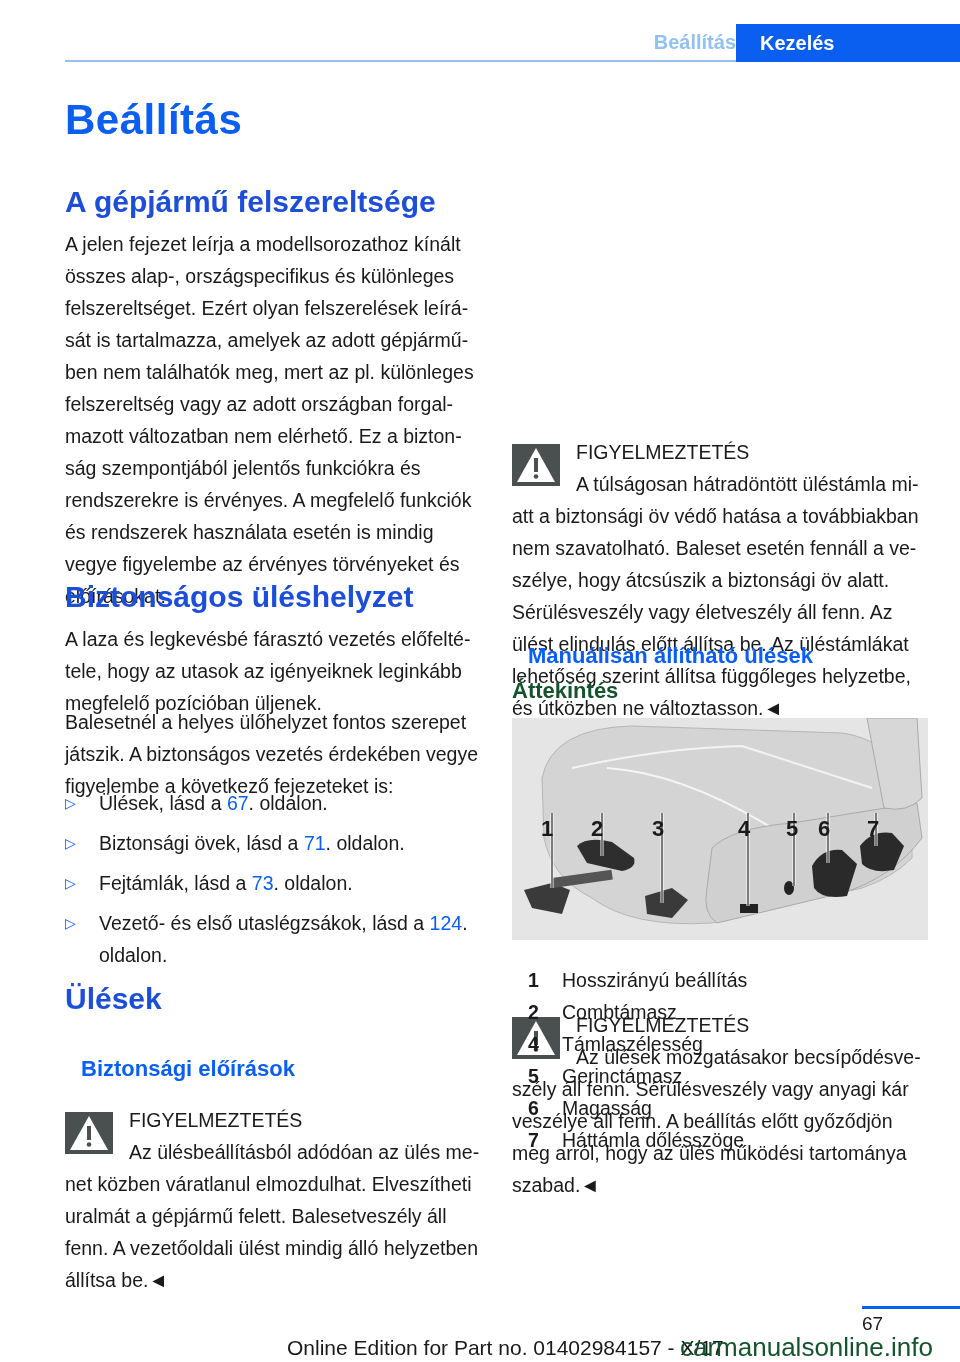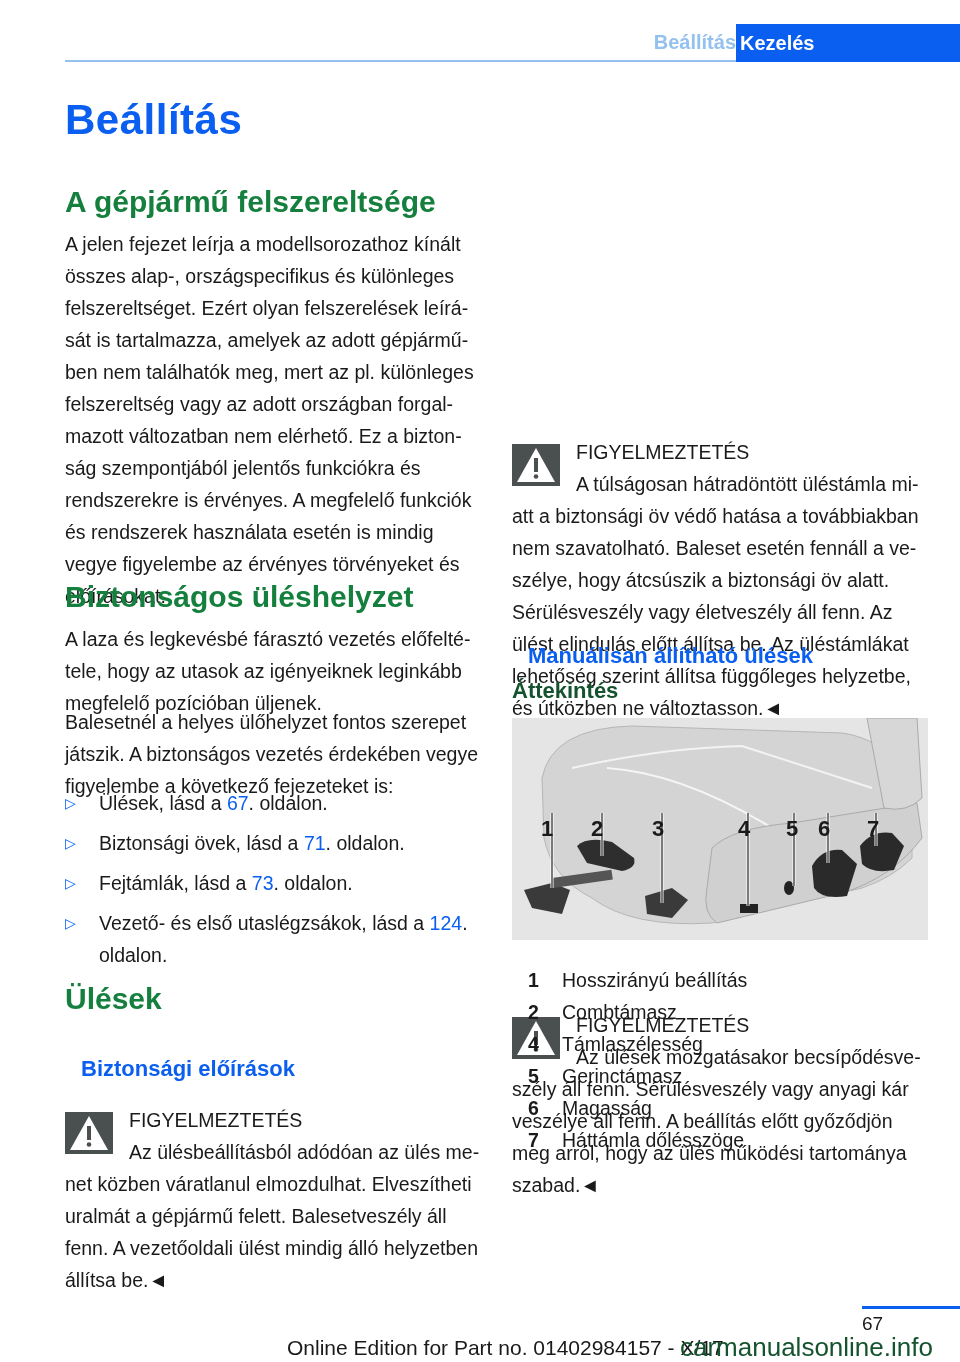--- a/index.html
+++ b/index.html
@@ -2,24 +2,24 @@
 <html><head>
 <meta charset="utf-8">
 <style>
   html, body { margin: 0; padding: 0; background: #ffffff; }
   body { width: 960px; height: 1362px; position: relative; overflow: hidden;
          font-family: "Liberation Sans", "DejaVu Sans", sans-serif; color: #1a1a1a; }
   .hdr-line { position: absolute; left: 65px; top: 60px; width: 671px; height: 2px; background: #94c1ee; }
   .hdr-tab-inactive { position: absolute; left: 640px; top: 24px; width: 96px; height: 37px;
          font-weight: bold; font-size: 20px; color: #94c1ee; text-align: right; line-height: 37px; }
   .hdr-tab-active { position: absolute; left: 736px; top: 24px; width: 224px; height: 38px;
-         background: #0a5ff0; color: #fff; font-weight: bold; font-size: 20px; line-height: 38px; padding-left: 4px; box-sizing: border-box; }
+         background: #0a5ff0; color: #fff; font-weight: bold; font-size: 20px; line-height: 38px; padding-left: 24px; box-sizing: border-box; }
   .abs { position: absolute; margin-top: 32px; }
   h1.chapter { position: absolute; left: 65px; top: 96px; margin: 0; font-size: 42px; font-weight: bold; color: #0a5ff0; letter-spacing: 0.5px; }
-  h2.sec { margin: 0; font-size: 30px; font-weight: bold; color: #15803d; }
+  h2.sec { margin: 0; font-size: 30px; font-weight: bold; color: #1d4ed8; }
   h3.sub { margin: 16px; font-size: 22px; font-weight: bold; color: #0a5ff0; }
   h3.sub-light { margin: 0; font-size: 22px; font-weight: bold; color: #14532d; }
   p.body { margin: 0; font-size: 19.5px; line-height: 32px; }
   .bullets { list-style: none; margin: 0; padding: 0; }
   .bullets li { position: relative; padding-left: 34px; font-size: 19.5px; line-height: 32px; margin-bottom: 0; }
   .bullets li .tri { position: absolute; left: 0; top: 0; color: #0a5ff0; font-size: 14px; }
   .link { color: #0a5ff0; }
   .warn { position: relative; font-size: 19.5px; line-height: 32px; }
   .warn-icon { float: left; width: 48px; height: 42px; margin: 8px 16px 0 0; background: #4a4f50; position: relative; }
   .warn-icon svg { position: absolute; left: 3px; top: 2px; }

